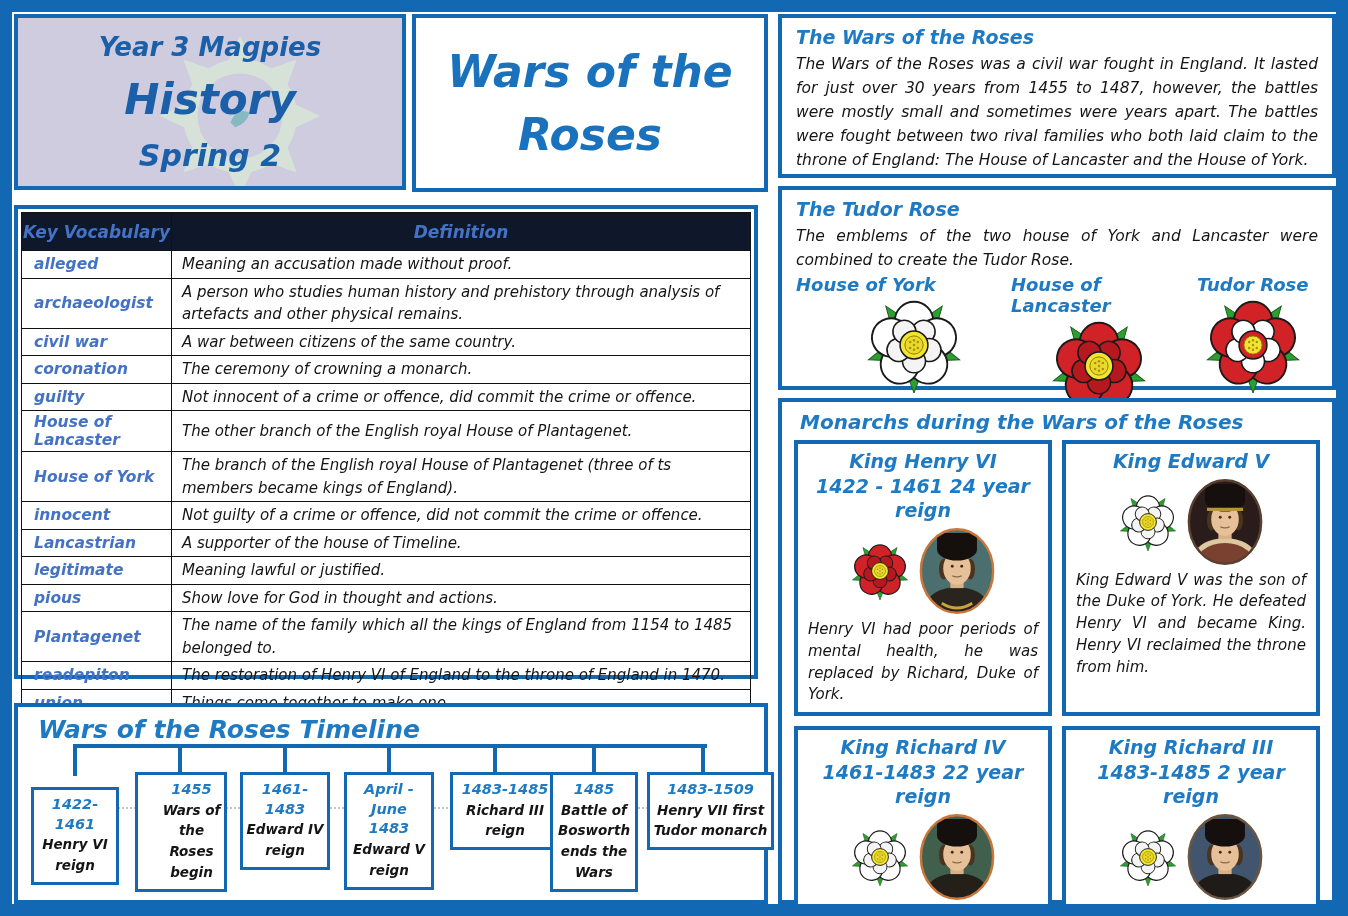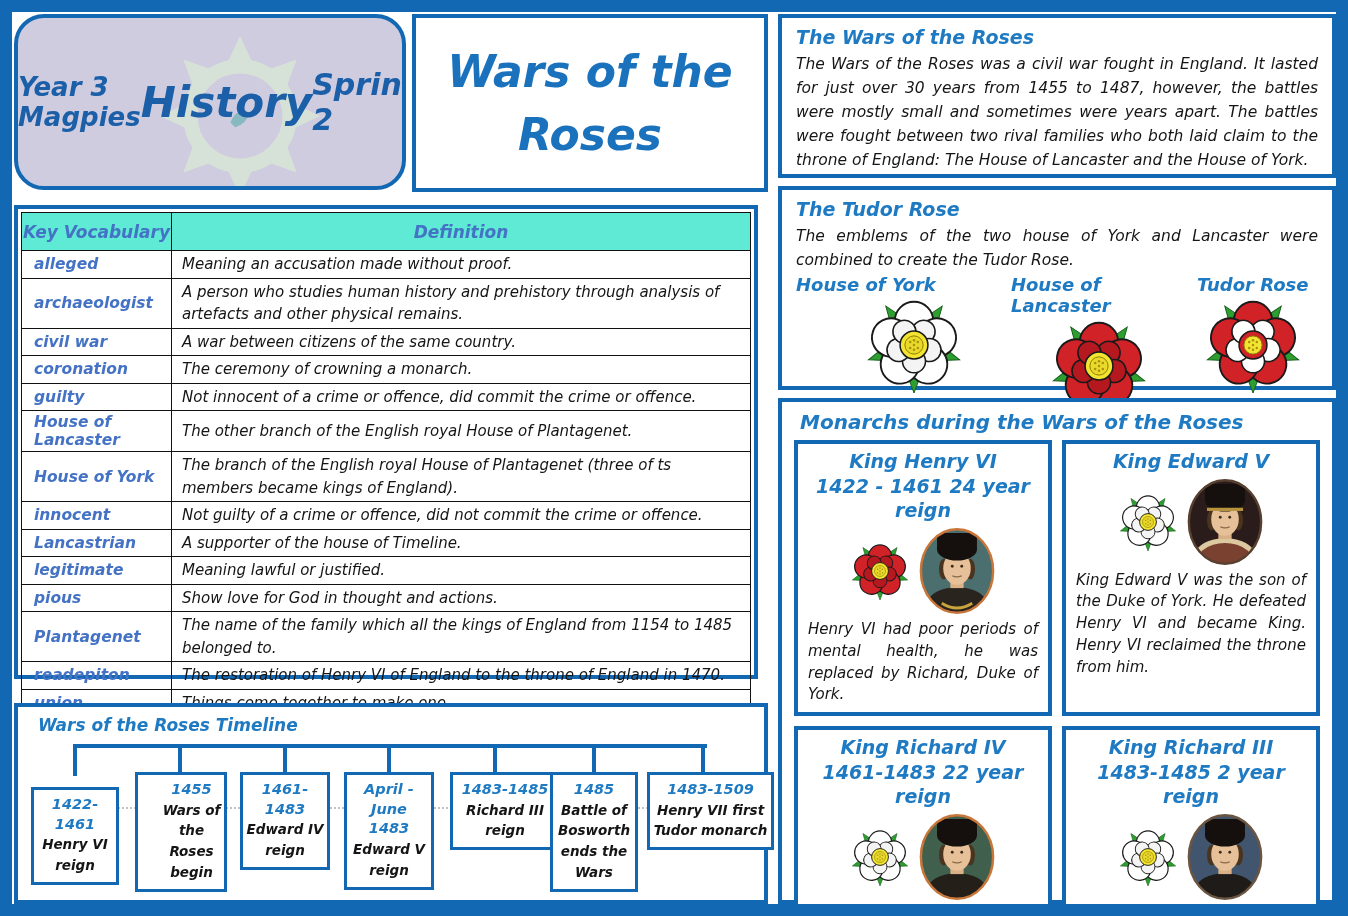--- a/index.html
+++ b/index.html
@@ -3,22 +3,22 @@
 <meta charset="utf-8">
 <style>
   * { box-sizing: border-box; margin: 0; padding: 0; }
   body { background: #ffffff; font-family: "DejaVu Sans", sans-serif; }
   .page { position: relative; width: 1348px; height: 916px; background: #ffffff; overflow: hidden; }
   .frame { position: absolute; inset: 0; border: 12px solid #1268b3; pointer-events: none; z-index: 50; }
   .box { position: absolute; border: 4px solid #1268b3; background: #fff; }
 
   
   .course-box { left: 14px; top: 14px; width: 392px; height: 176px; background: #cfccdf;
-                display: flex; flex-direction: row; align-items: center; justify-content: space-evenly;
-                color: #1b5fa8; font-style: italic; overflow: hidden; border-radius: 30px; }
+                display: flex; flex-direction: column; align-items: center; justify-content: space-evenly;
+                color: #1b5fa8; font-style: italic; overflow: hidden; }
   .course-box .logo { position: absolute; left: 142px; top: 18px; width: 160px; height: 160px; opacity: .75; }
   .course-line1 { font-size: 26px; font-weight: bold; z-index: 2; }
   .course-line2 { font-size: 42px; font-weight: bold; z-index: 2; }
   .course-line3 { font-size: 30px; font-weight: bold; z-index: 2; }
 
   
   .title-box { left: 412px; top: 14px; width: 356px; height: 178px; display: flex; flex-direction: column;
                align-items: center; justify-content: center; gap: 12px;
                color: #1a72bd; font-size: 44px; font-weight: bold; font-style: italic; }
 
@@ -44,27 +44,27 @@
   .m-title, .m-reign { color: #1e7ac2; text-align: center; font-size: 19px; font-weight: bold; font-style: italic; line-height: 1.3; }
   .m-images { display: flex; align-items: center; justify-content: center; gap: 10px; margin: 4px 0 4px; }
   .rose-small { width: 58px; height: 58px; }
   .portrait { width: 76px; height: 88px; }
   .m-body { color: #151515; font-size: 15px; font-style: italic; line-height: 1.45; text-align: justify; }
 
   
   .vocab-box { left: 14px; top: 205px; width: 744px; height: 474px; padding: 3px; }
   table.vocab { width: 100%; height: 100%; border-collapse: collapse; }
   table.vocab th, table.vocab td { border: 1.6px solid #111; font-style: italic; vertical-align: middle; }
-  table.vocab th { background: #5eead4; color: #4472c4; font-size: 17px; font-weight: bold; height: 38px; }
+  table.vocab th { background: #0f172a; color: #4472c4; font-size: 17px; font-weight: bold; height: 38px; }
   td.term { width: 150px; color: #4472c4; font-size: 15.5px; font-weight: bold; padding: 2px 6px 2px 12px; }
   td.def { color: #151515; font-size: 15px; padding: 2px 10px; line-height: 1.5; }
 
   
   .timeline-box { left: 14px; top: 703px; width: 754px; height: 201px; }
-  .timeline-heading { color: #1e7ac2; font-size: 17px; font-weight: bold; font-style: italic; margin: 8px 0 0 20px; }
+  .timeline-heading { color: #1e7ac2; font-size: 25px; font-weight: bold; font-style: italic; margin: 8px 0 0 20px; }
   .bracket-h { position: absolute; background: #1268b3; height: 4px; top: 37px; left: 56px; width: 633px; }
   .tick { position: absolute; width: 4px; background: #1268b3; top: 37px; height: 32px; }
   .tick.t1 { left: 55px; }  .tick.t2 { left: 160px; } .tick.t3 { left: 265px; }
   .tick.t4 { left: 369px; } .tick.t5 { left: 475px; } .tick.t6 { left: 574px; } .tick.t7 { left: 683px; }
   .dotline { position: absolute; top: 100px; left: 13px; width: 729px; border-top: 2px dotted #c2c2c2; z-index: 0; }
   .t-box { position: absolute; top: 65px; border: 3px solid #1268b3; background: #fff; z-index: 1;
            padding: 5px 3px 6px; text-align: center; }
   .t-box .t-date { color: #1e7ac2; font-size: 14.5px; font-weight: bold; font-style: italic; line-height: 1.35; }
   .t-box .t-label { color: #151515; font-size: 13.5px; font-weight: bold; font-style: italic; line-height: 1.55; }
   .t-box.b1 { left: 13px;  width: 88px; margin-top: 15px; }

